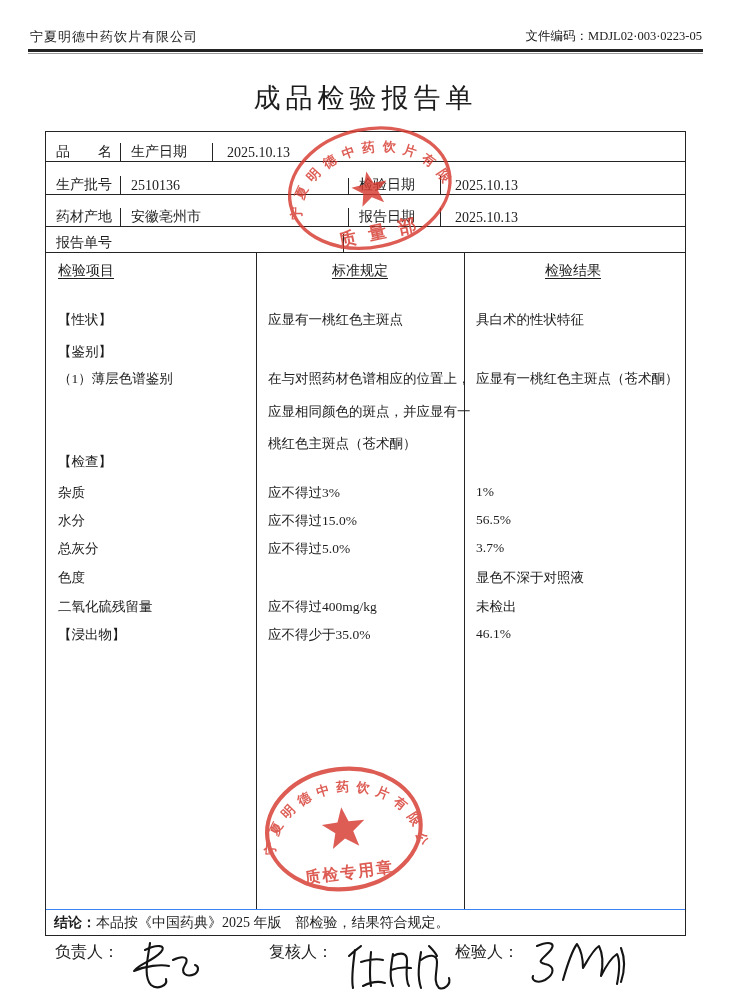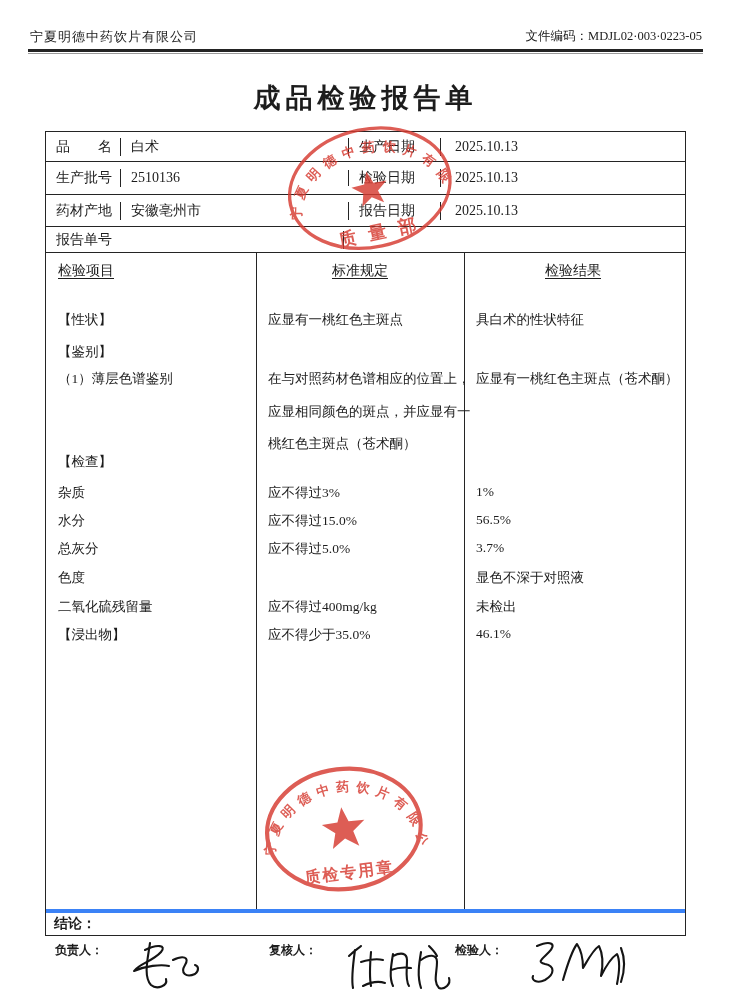--- a/index.html
+++ b/index.html
@@ -10,38 +10,38 @@
     font-family:"Liberation Serif","DejaVu Serif",serif;
     color:#1c1c1c;
   }
   
   .hdr-company { position:absolute; left:30px; top:28px; font-size:13px; letter-spacing:1px; }
   .hdr-code    { position:absolute; right:29px; top:28px; font-size:12.5px; }
   .hdr-rule-thick { position:absolute; left:28px; right:28px; top:49px; height:2.5px; background:#232323; }
   .hdr-rule-thin  { position:absolute; left:28px; right:28px; top:53px; height:1px; background:#9a9a9a; }
   
   .doc-title { position:absolute; left:0; right:0; top:80px; text-align:center;
-    font-size:27px; font-weight:bold; letter-spacing:5px; }
+    font-size:27px; font-weight:normal; letter-spacing:5px; }
   
   .doc-table { position:absolute; left:45px; top:131px; width:641px; border:1.5px solid #242424; background:transparent; }
-  .irow { display:flex; border-bottom:1px solid #242424; align-items:center; }
+  .irow { display:flex; border-bottom:1px solid #242424; align-items:flex-end; }
   .ic { font-size:14px; display:flex; align-items:center; padding-left:10px; }
   .bR { border-right:1px solid #242424; }
   
   .main { position:relative; height:656px; font-size:13.5px; }
   .vline { position:absolute; top:0; bottom:0; width:1px; background:#242424; }
   .cellline { position:absolute; white-space:nowrap; }
   .colhead { position:absolute; top:9px; font-size:14px; text-decoration:underline; text-underline-offset:3px; }
   .colhead.center { text-align:center; }
   
-  .concl { border-top:4px solid #3b82f6; height:26px; display:flex; align-items:center; padding-left:8px; font-size:14px; }
+  .concl { border-top:1px solid #3b82f6; height:26px; display:flex; align-items:center; padding-left:8px; font-size:14px; }
   .concl b { font-weight:600; }
   
   .signers { position:absolute; left:45px; top:936px; width:641px; height:60px; }
-  .signer-label { position:absolute; font-size:12px; top:6px;font-weight:bold; }
+  .signer-label { position:absolute; font-size:16px; top:6px; }
   .sig { position:absolute; top:0; }
   .sig path { fill:none; stroke:#141414; stroke-width:2.1; stroke-linecap:round; stroke-linejoin:round; }
   
   .stamp { position:absolute; opacity:.82; }
   .stamp-dept { left:283px; top:125px; transform:rotate(-12deg); }
   .stamp-qc   { left:261px; top:765px; transform:rotate(-7deg); }
 </style>
 </head>
 <body>
 
@@ -51,21 +51,20 @@
   <div class="hdr-code"><span>文件编码：</span><span>MDJL02·003·0223-05</span></div>
   <div class="hdr-rule-thick"></div>
   <div class="hdr-rule-thin"></div>
 
   <div class="doc-title">成品检验报告单</div>
 
   <div class="doc-table">
 
     <div class="irow" style="height:30px">
       <div class="ic bR" style="width:75px">品　　名</div>
-      <div class="ic bR" style="width:228px">白术</div>
       <div class="ic bR" style="width:92px">生产日期</div>
       <div class="ic" style="flex:1; padding-left:14px">2025.10.13</div>
     </div>
 
     <div class="irow" style="height:33px">
       <div class="ic bR" style="width:75px">生产批号</div>
       <div class="ic bR" style="width:228px">2510136</div>
       <div class="ic bR" style="width:92px">检验日期</div>
       <div class="ic" style="flex:1; padding-left:14px">2025.10.13</div>
     </div>
@@ -115,20 +114,21 @@
       <div class="cellline" style="left:430px; top:231px">1%</div>
       <div class="cellline" style="left:430px; top:259px">56.5%</div>
       <div class="cellline" style="left:430px; top:287px">3.7%</div>
       <div class="cellline" style="left:430px; top:316px">显色不深于对照液</div>
       <div class="cellline" style="left:430px; top:345px">未检出</div>
       <div class="cellline" style="left:430px; top:373px">46.1%</div>
     </div>
 
     <div class="concl">
       <b>结论：</b>
+      <span>本品按《中国药典》2025 年版　部检验，结果符合规定。</span>
     </div>
   </div>
 
   <svg class="stamp stamp-dept" width="175" height="128" viewBox="0 0 175 128">
     <defs>
       <path id="arcDept" d="M 13 84 A 74 57 0 1 1 161 84" fill="none"></path>
     </defs>
     <ellipse cx="87" cy="63" rx="81" ry="59" fill="none" stroke="#d63a30" stroke-width="3.4"></ellipse>
     <text font-size="13" fill="#d63a30" font-weight="bold">
       <textPath href="#arcDept" startOffset="4" textLength="232" lengthAdjust="spacing">宁夏明德中药饮片有限公司</textPath>

